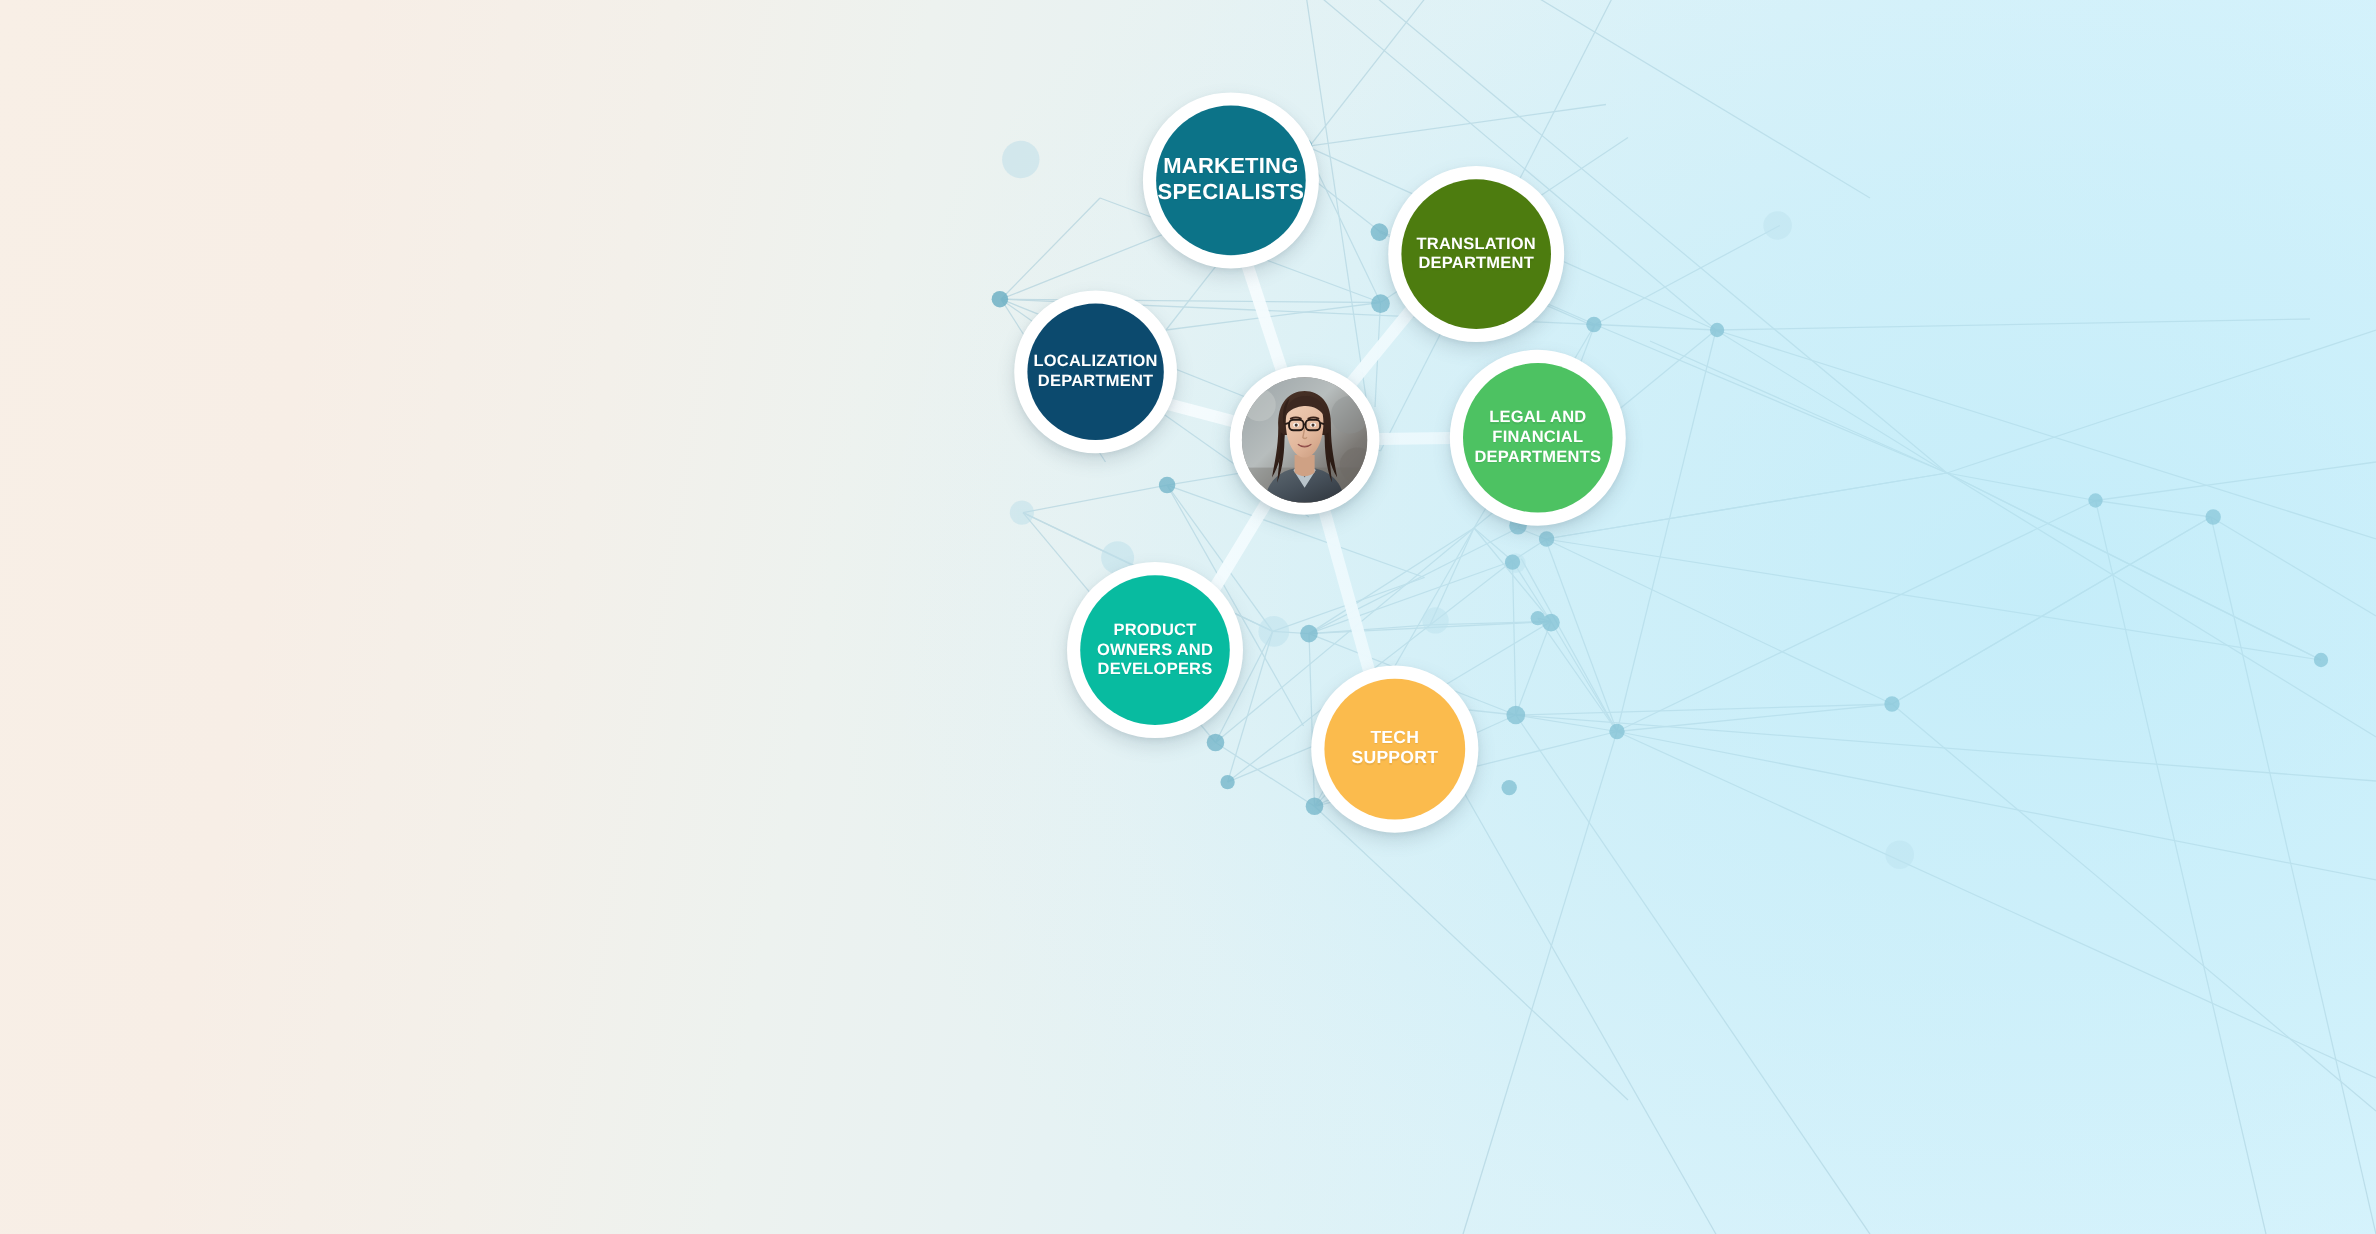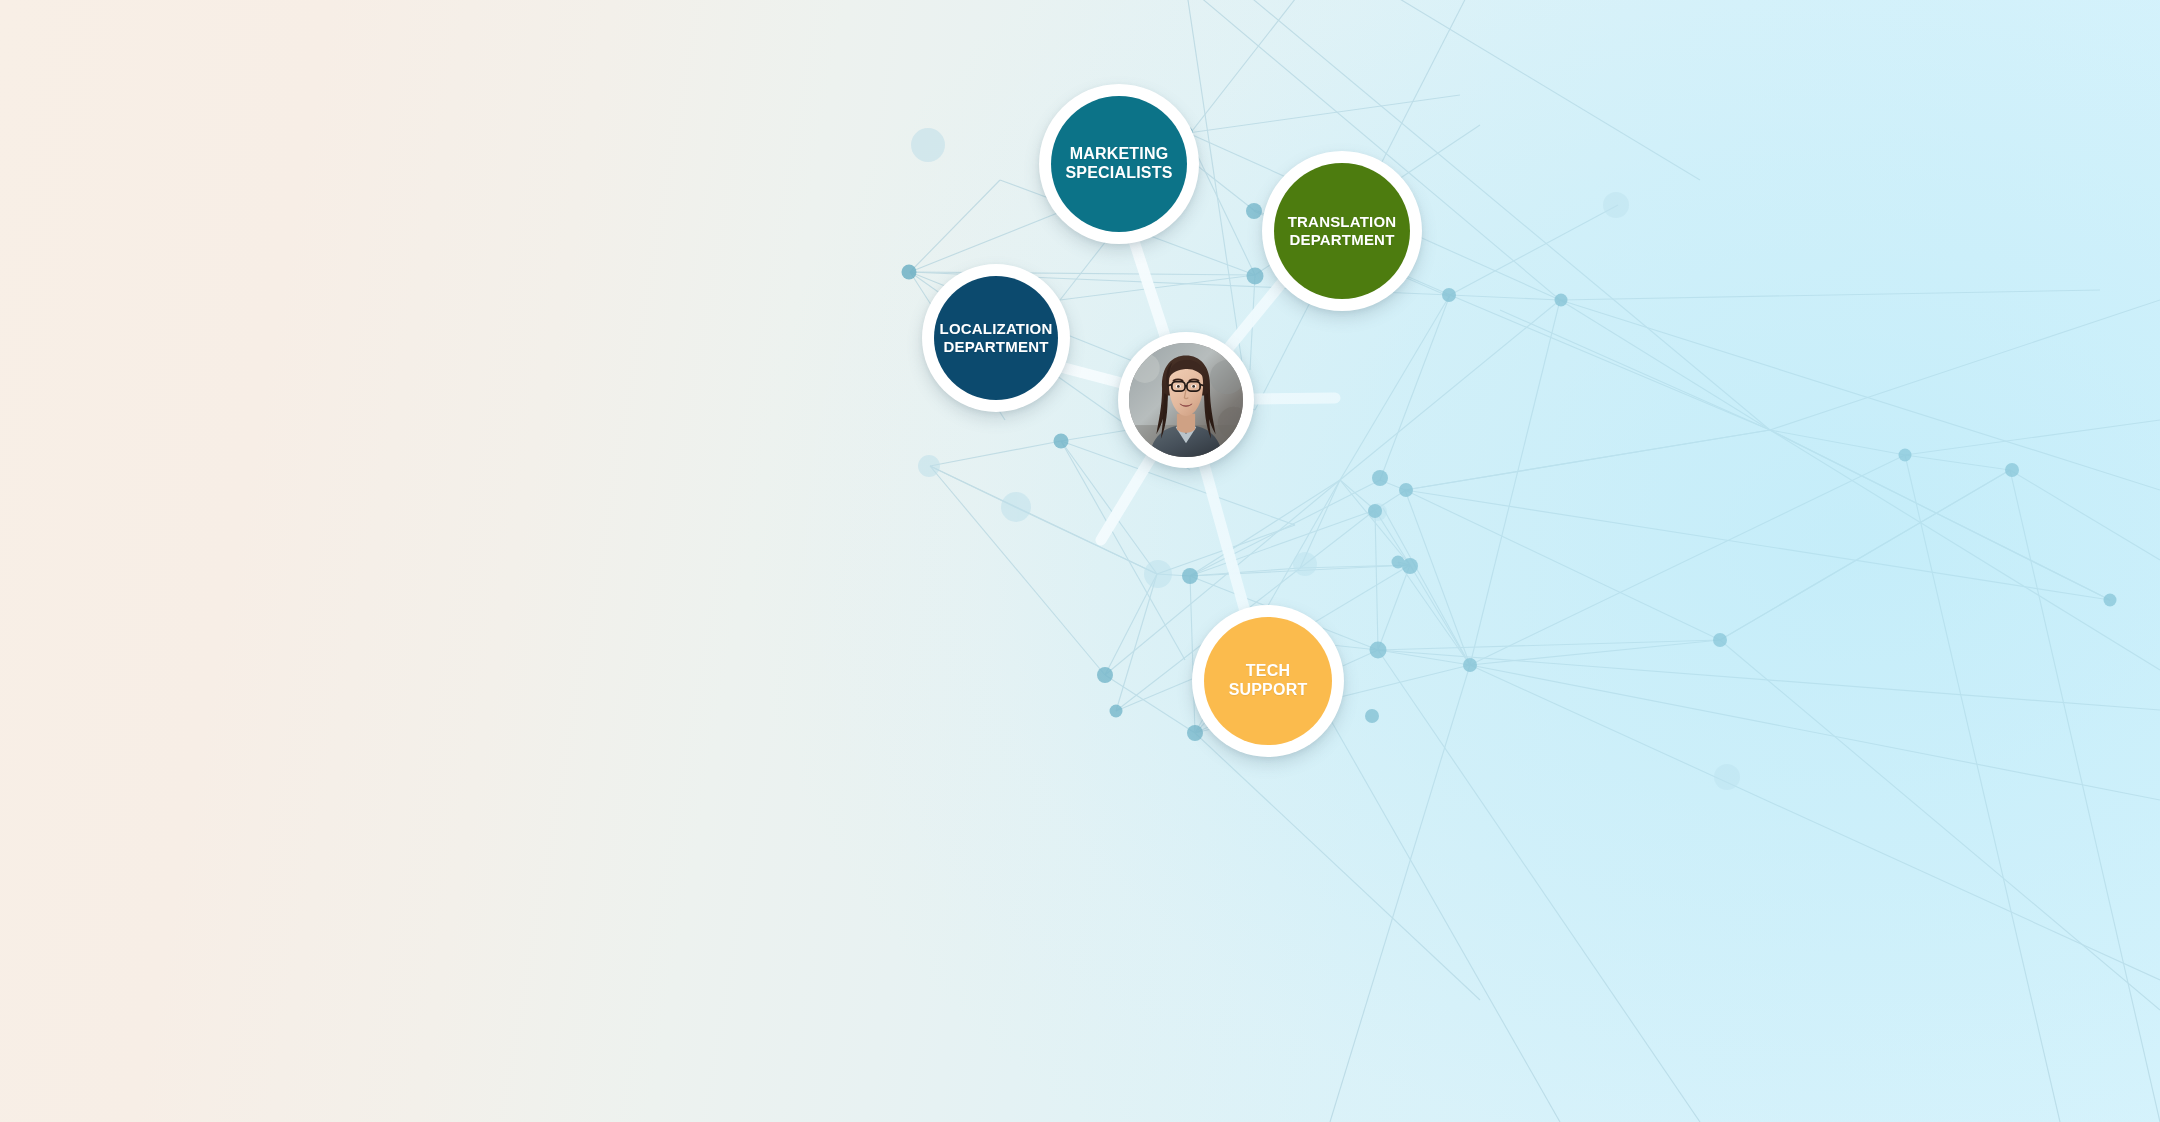--- a/index.html
+++ b/index.html
@@ -256,40 +256,54 @@
       <path d="M1186 400 L1335 398"></path>
       <path d="M1186 400 L1101 540"></path>
       <path d="M1186 400 L1248 622"></path>
     </g>
   </svg>
 
   <div id="blue-wash"></div>
 
   <div class="node" id="node-0" style="width: 160px; height: 160px; left: 1039px; top: 84px; padding: 12px;">
     <div class="disc" style="background: rgb(12, 115, 136);">
-      <span class="caption" style="font-size: 16px;">MARKETING
+      <span class="caption" style="font-size: 20px;">MARKETING
 SPECIALISTS</span>
     </div>
   </div>
 
   <div class="node" id="node-1" style="width: 160px; height: 160px; left: 1262px; top: 151px; padding: 12px;">
     <div class="disc" style="background: #4d7c0f;">
       <span class="caption" style="font-size: 15px;">TRANSLATION
 DEPARTMENT</span>
     </div>
   </div>
 
   <div class="node" id="node-2" style="width: 148px; height: 148px; left: 922px; top: 264px; padding: 12px;">
     <div class="disc" style="background: #0c4a6e;">
       <span class="caption" style="font-size: 15px;">LOCALIZATION
 DEPARTMENT</span>
     </div>
   </div>
 
-
+  <div class="node" id="node-3" style="width: 160px; height: 160px; left: 1318px; top: 318px; padding: 12px;">
+    <div class="disc" style="background: rgb(77, 194, 98);">
+      <span class="caption" style="font-size: 15px;">LEGAL AND
+FINANCIAL
+DEPARTMENTS</span>
+    </div>
+  </div>
+
+  <div class="node" id="node-4" style="width: 160px; height: 160px; left: 970px; top: 511px; padding: 12px;">
+    <div class="disc" style="background: rgb(8, 187, 160);">
+      <span class="caption" style="font-size: 15px;">PRODUCT
+OWNERS AND
+DEVELOPERS</span>
+    </div>
+  </div>
 
   <div class="node" id="node-5" style="width: 152px; height: 152px; left: 1192px; top: 605px; padding: 12px;">
     <div class="disc" style="background: rgb(251, 187, 77);">
       <span class="caption" style="font-size: 16px;">TECH
 SUPPORT</span>
     </div>
   </div>
 
   <div id="hub" style="width: 136px; height: 136px; left: 1118px; top: 332px;">
     <div class="photo" style="left: 11px; top: 11px; width: 114px; height: 114px;">

